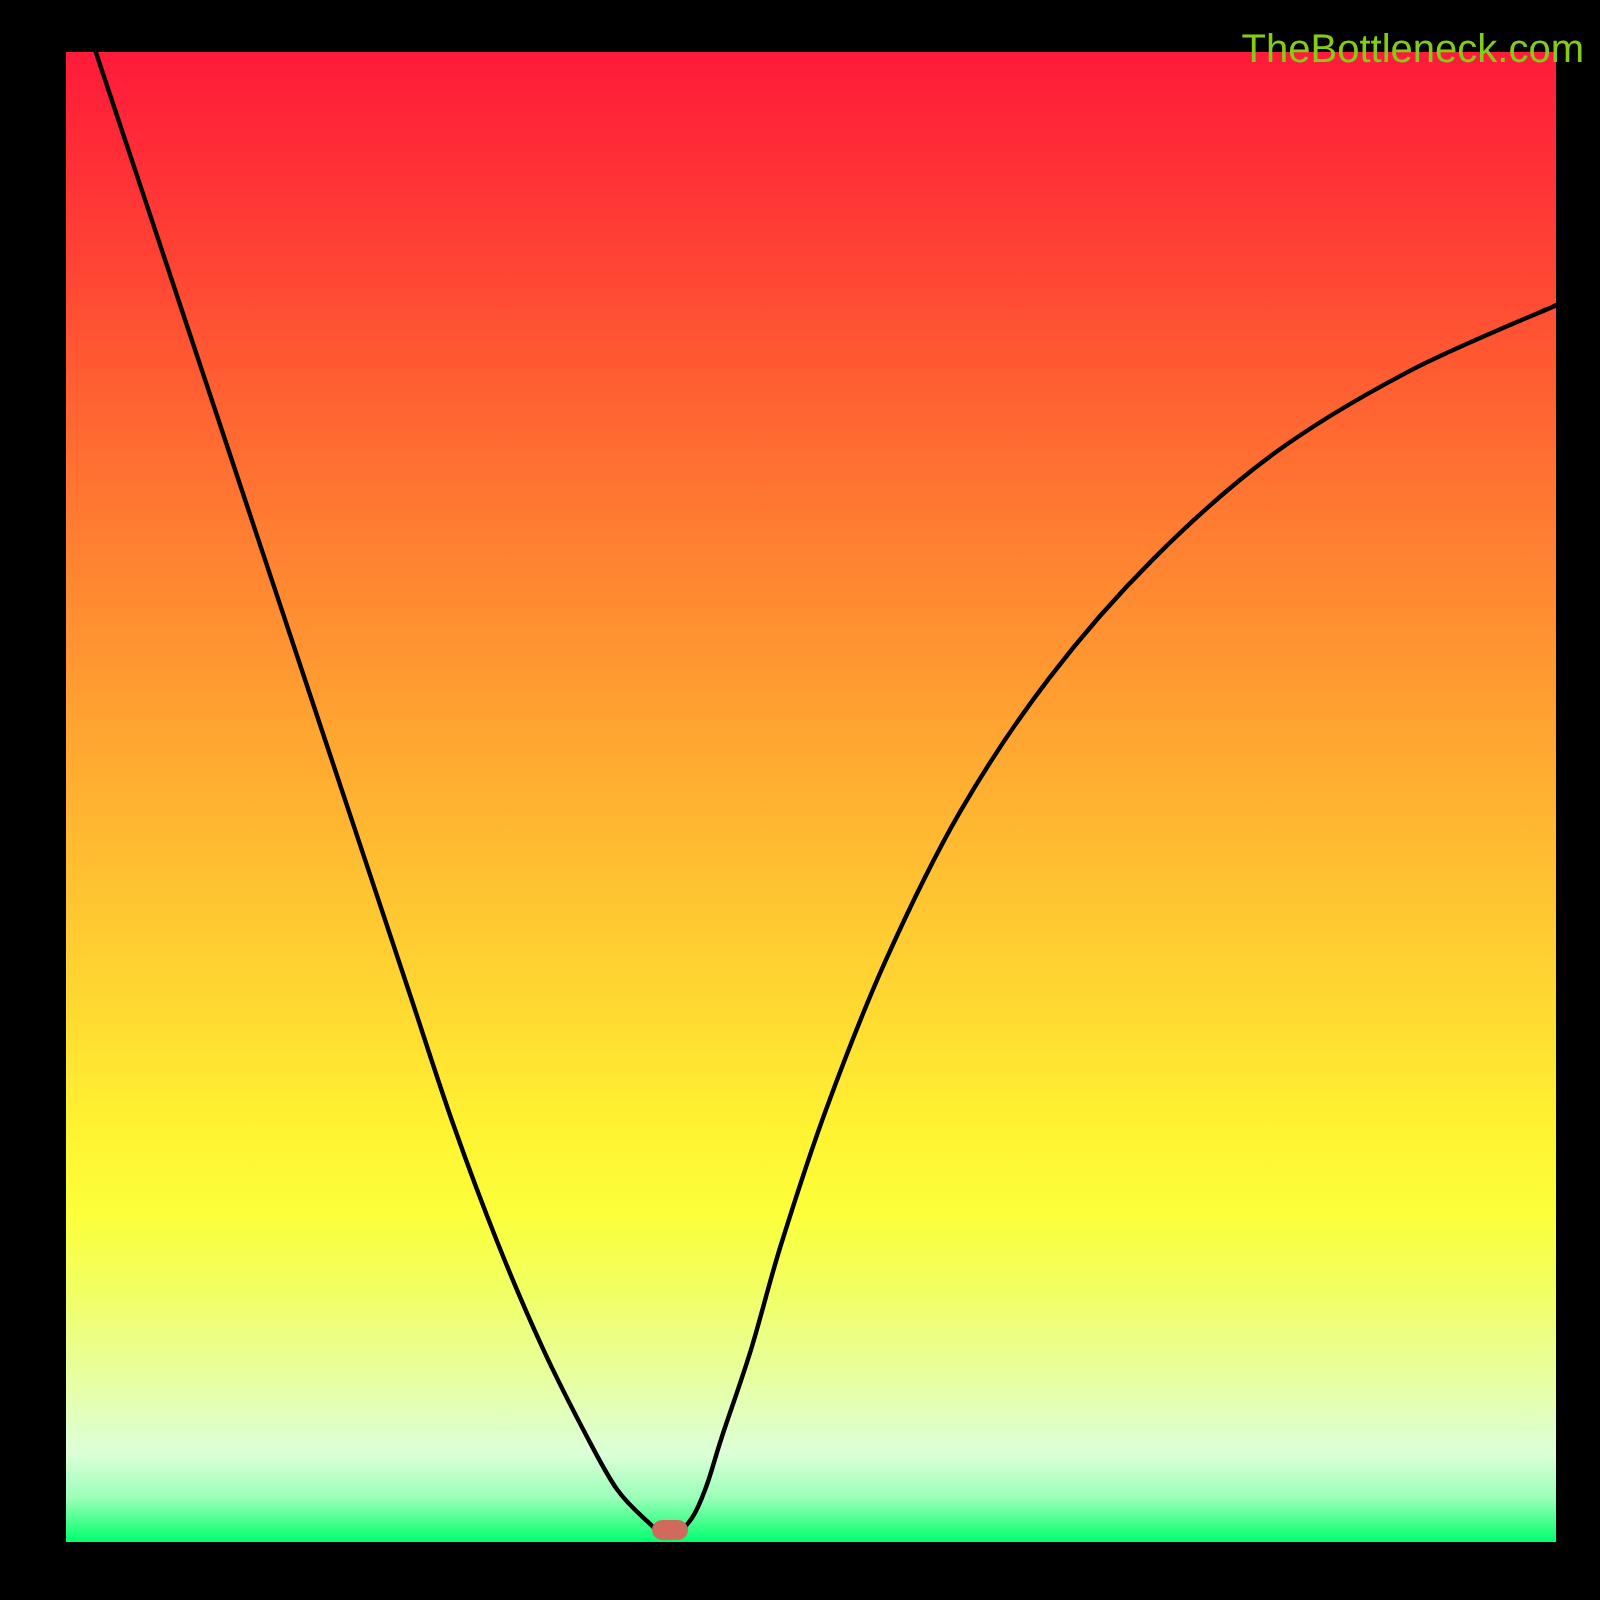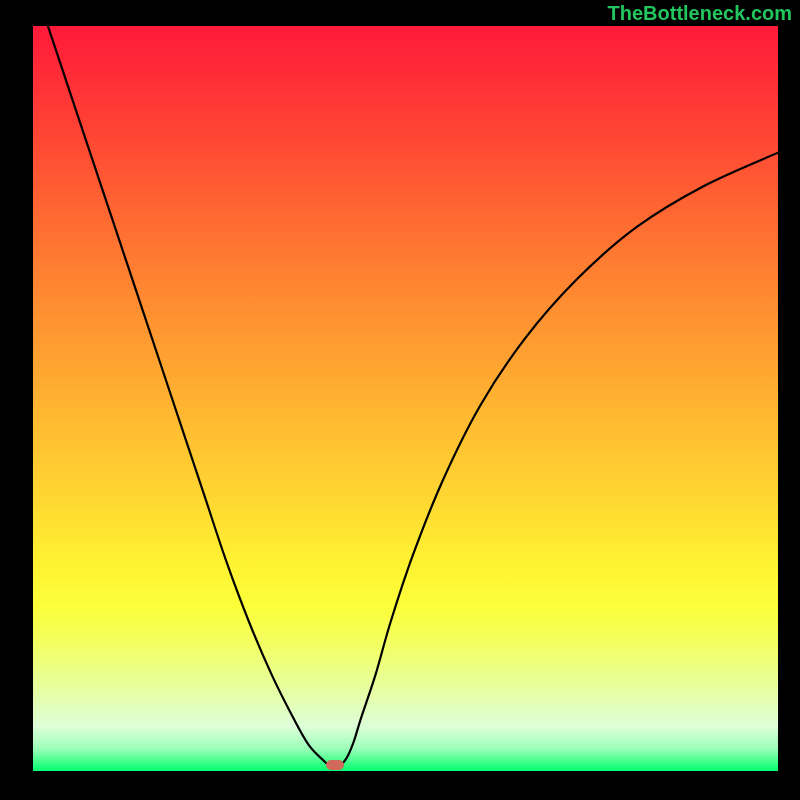--- a/index.html
+++ b/index.html
@@ -6,25 +6,25 @@
   body {
     width: 800px;
     height: 800px;
     background: #000;
     position: relative;
     overflow: hidden;
     font-family: Arial, Helvetica, sans-serif;
   }
   .watermark {
     position: absolute;
-    top: 2px;
+    top: 14px;
     right: 8px;
-    color: #22c55e;
+    color: #84cc16;
     font-size: 20px;
-    font-weight: 700;
+    font-weight: 400;
     z-index: 10;
   }
   .plot-area {
     position: absolute;
     left: 33px;
     top: 26px;
     width: 745px;
     height: 745px;
     z-index: 1;
   }

